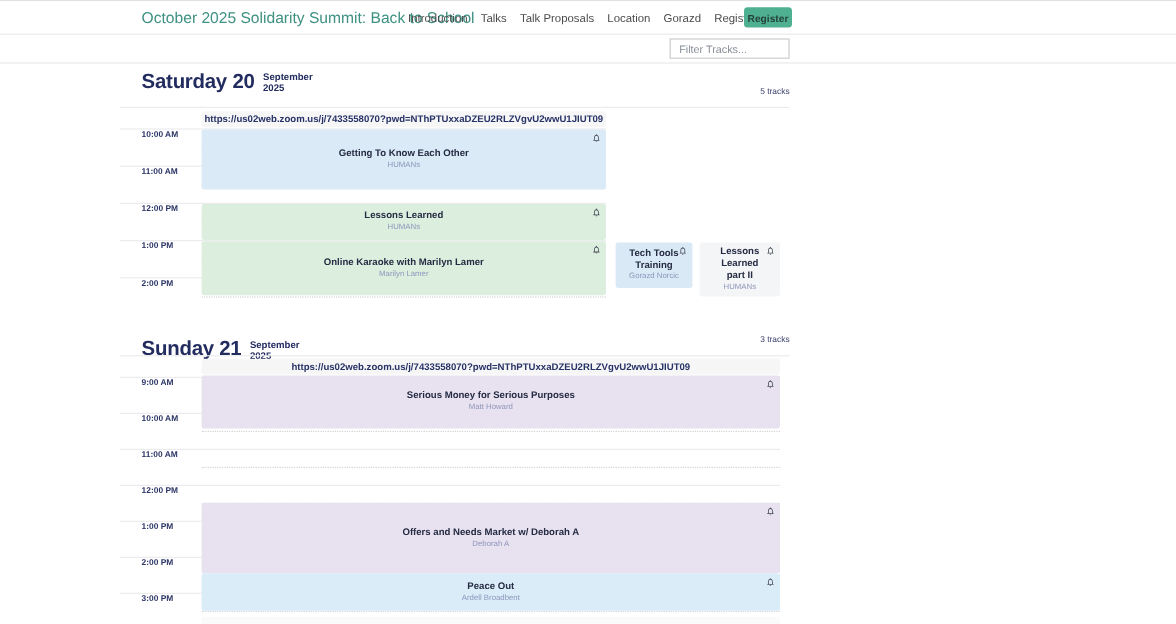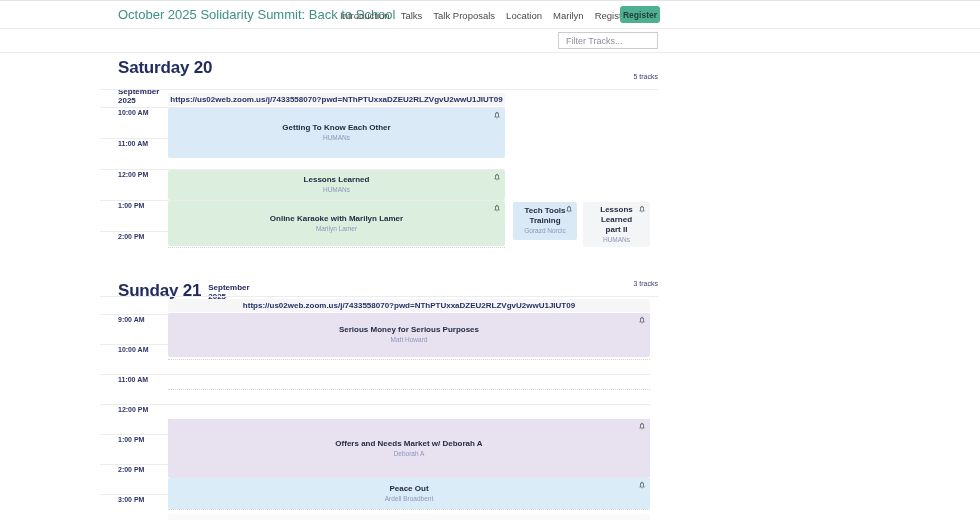--- a/index.html
+++ b/index.html
@@ -58,32 +58,32 @@
 <body>
 
 <div class="page">
   <header class="topbar">
     <span class="site-title">October 2025 Solidarity Summit: Back to School</span>
     <nav class="main-nav">
         <div class="nav-link">Introduction</div>
         <div class="nav-link">Talks</div>
         <div class="nav-link">Talk Proposals</div>
         <div class="nav-link">Location</div>
-        <div class="nav-link">Marilyn</div>
+        <div class="nav-link">Gorazd</div>
         <div class="nav-link">Register</div>
       </nav>
     <button class="register-btn">Register</button>
   </header>
 
   <div class="filterbar">
     <input class="filter-input" placeholder="Filter Tracks..." style="">
   </div>
 
   <main class="agenda">
-      <div class="day-heading" style="top: 57px; flex-direction: column;">
+      <div class="day-heading" style="top: 57px;">
         <div class="day-name">Saturday 20</div>
         <div class="day-monthyear">
           <div>September</div>
           <div>2025</div>
         </div>
       </div>
       <div class="tracks-count" style="top: 72px;">5 tracks</div>
       <div class="day-divider" style="top: 88px;"></div>
       <div class="track-header" style="left: 168px; top: 92px; width: 337px; height: 13px;">https://us02web.zoom.us/j/7433558070?pwd=NThPTUxxaDZEU2RLZVgvU2wwU1JIUT09</div>
       <div class="hour-line" style="top: 106px; width: 405px;"></div>

